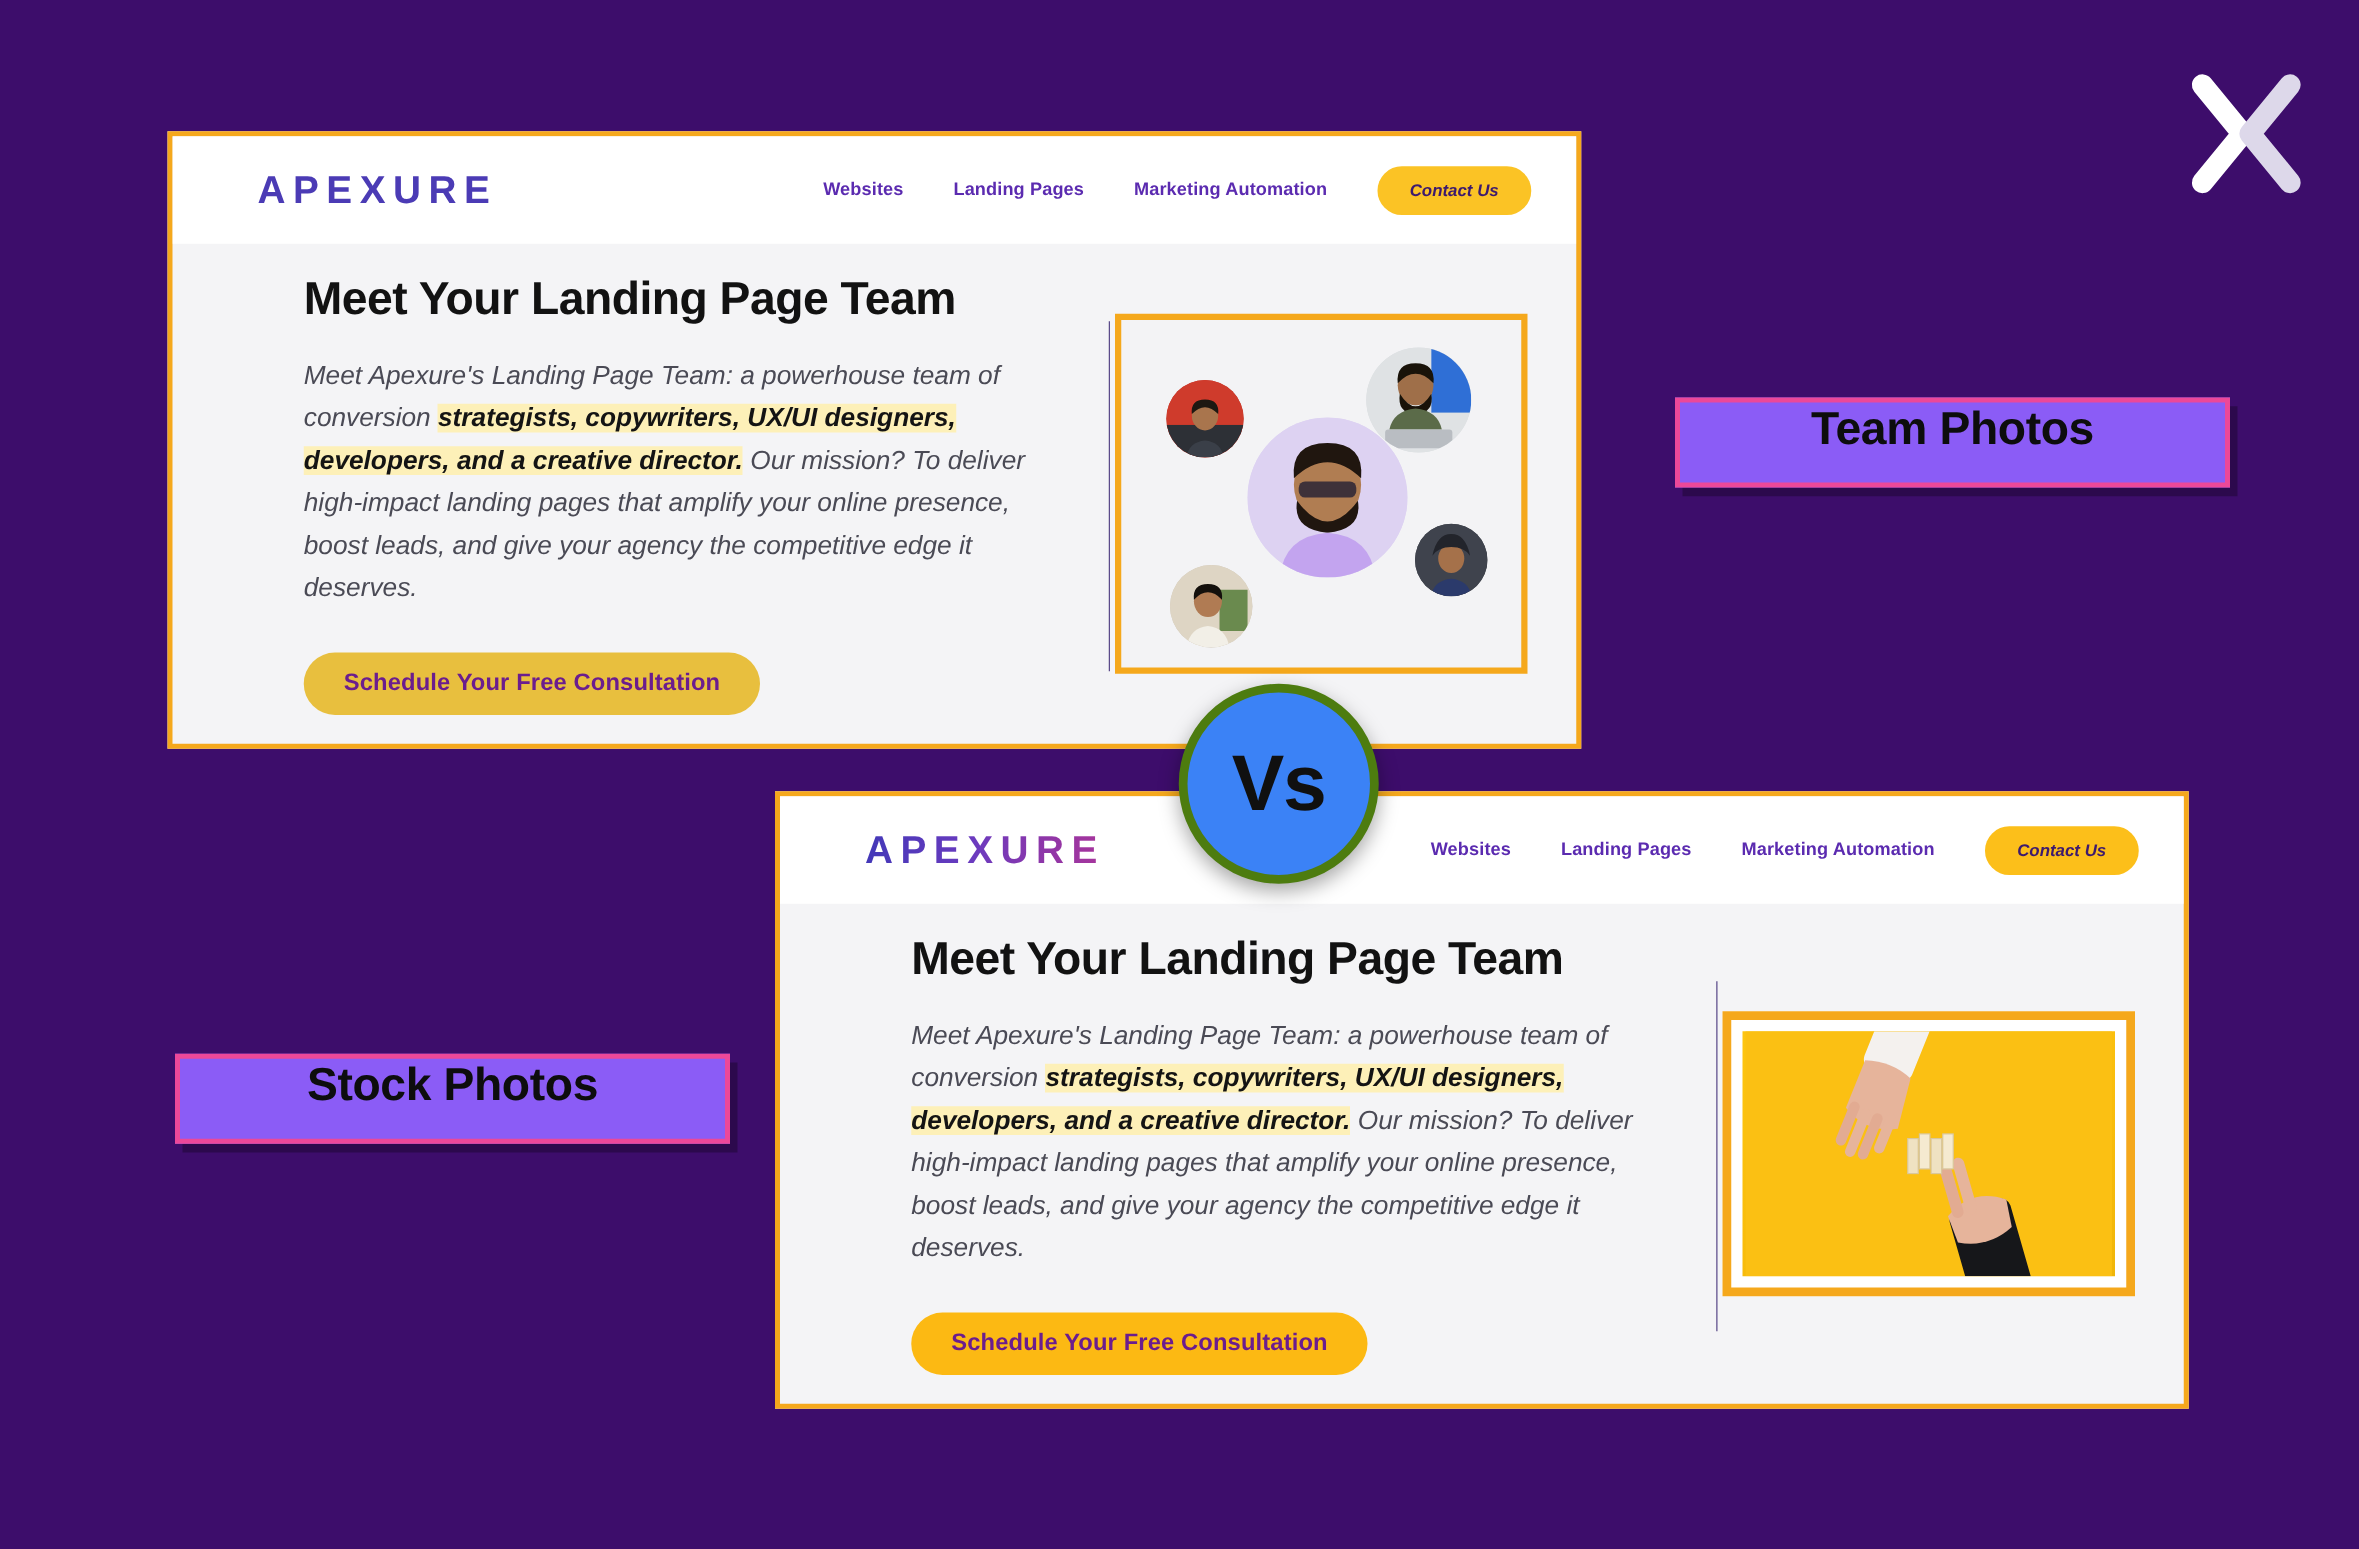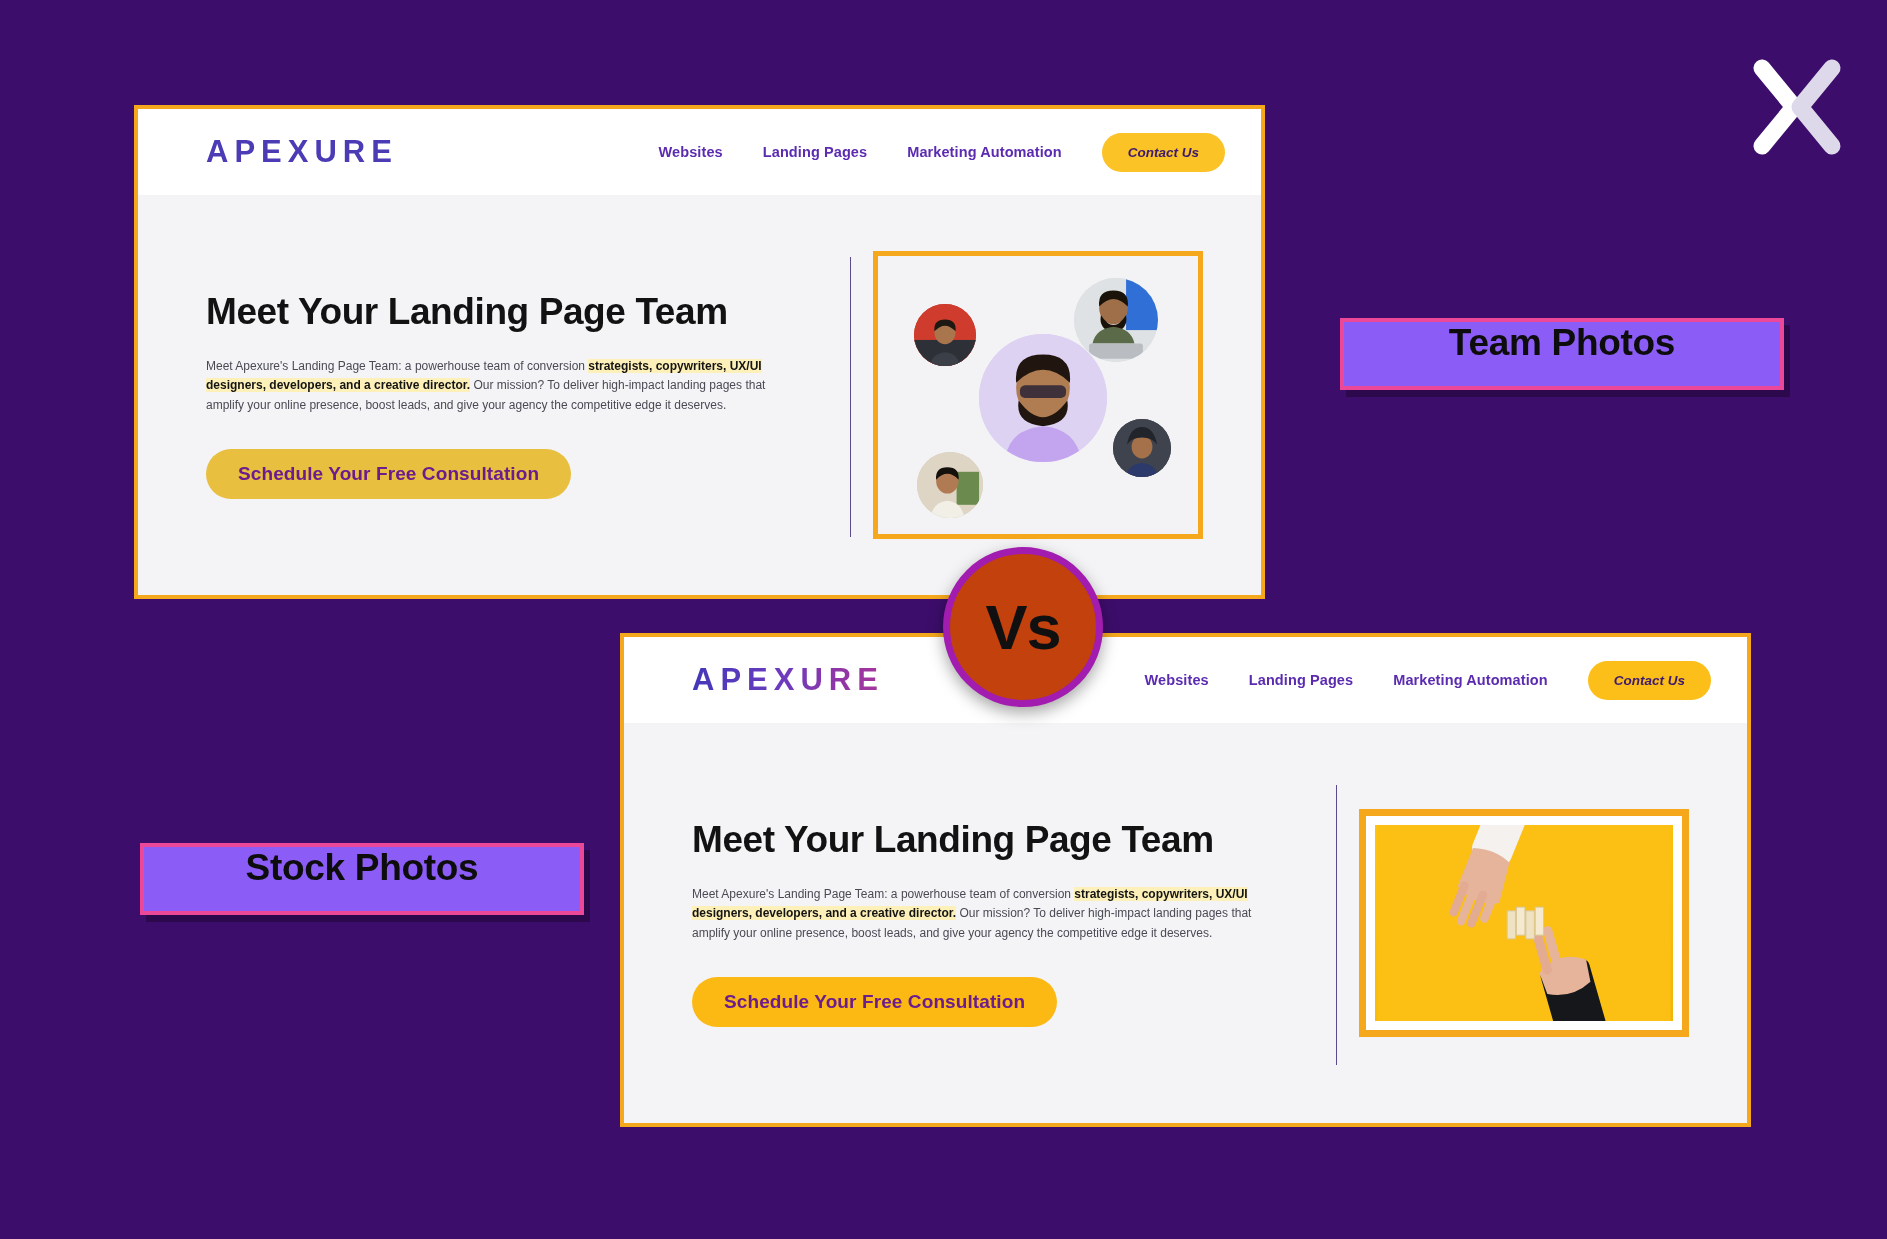--- a/index.html
+++ b/index.html
@@ -80,21 +80,21 @@
   }
   #card-stock .contact-btn { background: #fcbf1a; }
 
   .card-body {
     flex: 1 1 auto;
     display: flex;
     align-items: center;
     padding: 0 36px 0 68px;
     position: relative;
   }
-  .body-left { width: 600px; flex: 0 0 600px; }
+  .body-left { width: 600px; flex: 0 0 600px; margin-left: 37px; }
   .divider {
     width: 1px;
     align-self: stretch;
     background: #5b4b8a;
     margin: 62px 0 58px 44px;
     flex: 0 0 1px;
   }
   .body-right {
     flex: 1 1 auto;
     display: flex;
@@ -103,24 +103,25 @@
   }
 
   h1.headline {
     font-size: 37px;
     font-weight: 700;
     color: #121212;
     letter-spacing: -.4px;
     margin-bottom: 24px;
   }
   p.blurb {
-    font-size: 12px;
+    font-size: 21px;
     line-height: 1.62;
     color: #4a4a55;
     max-width: 578px;
+    font-style: italic;
   }
   p.blurb .hl {
     background: #fdf0b8;
     color: #141414;
     font-weight: 700;
     box-decoration-break: clone;
     -webkit-box-decoration-break: clone;
   }
   .cta-btn {
     margin-top: 34px;
@@ -172,22 +173,22 @@
     position: relative;
     overflow: hidden;
   }
 
   
   #vs-badge {
     position: absolute;
     left: 943px; top: 547px;
     width: 160px; height: 160px;
     border-radius: 50%;
-    background: #c2410c;
-    border: 7px solid #a21caf;
+    background: #3b82f6;
+    border: 7px solid #4d7c0f;
     display: flex;
     align-items: center;
     justify-content: center;
     z-index: 40;
     box-shadow: 0 6px 16px rgba(0,0,0,.35);
   }
   #vs-badge span {
     font-size: 63px;
     font-weight: 800;
     color: #101010;

